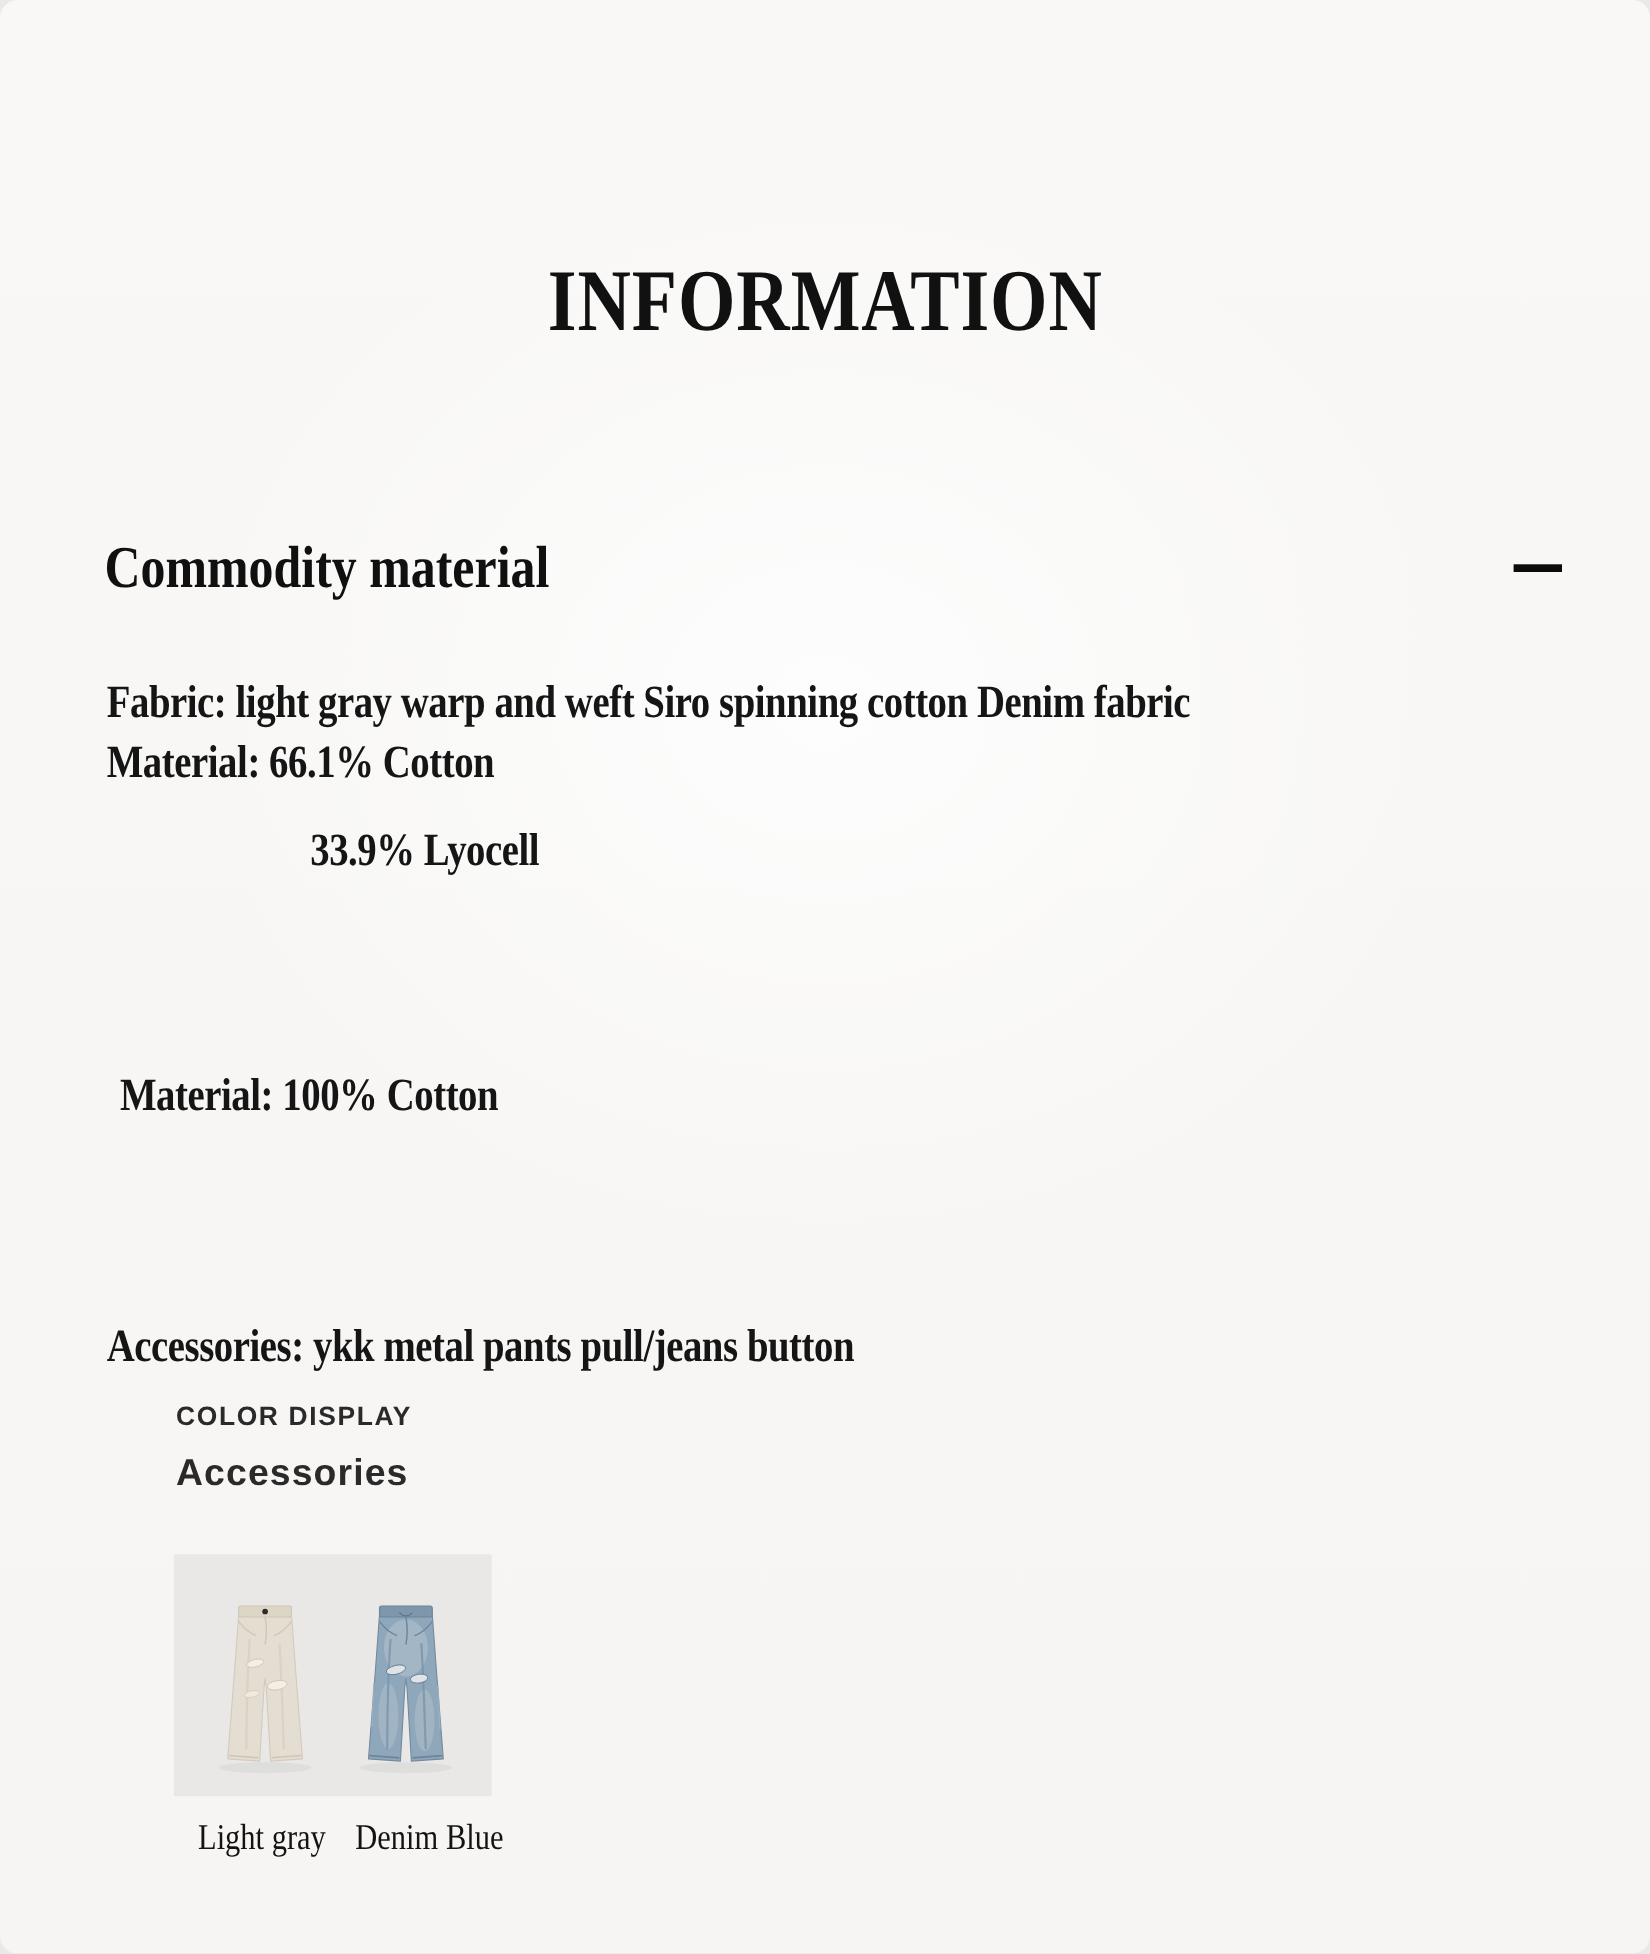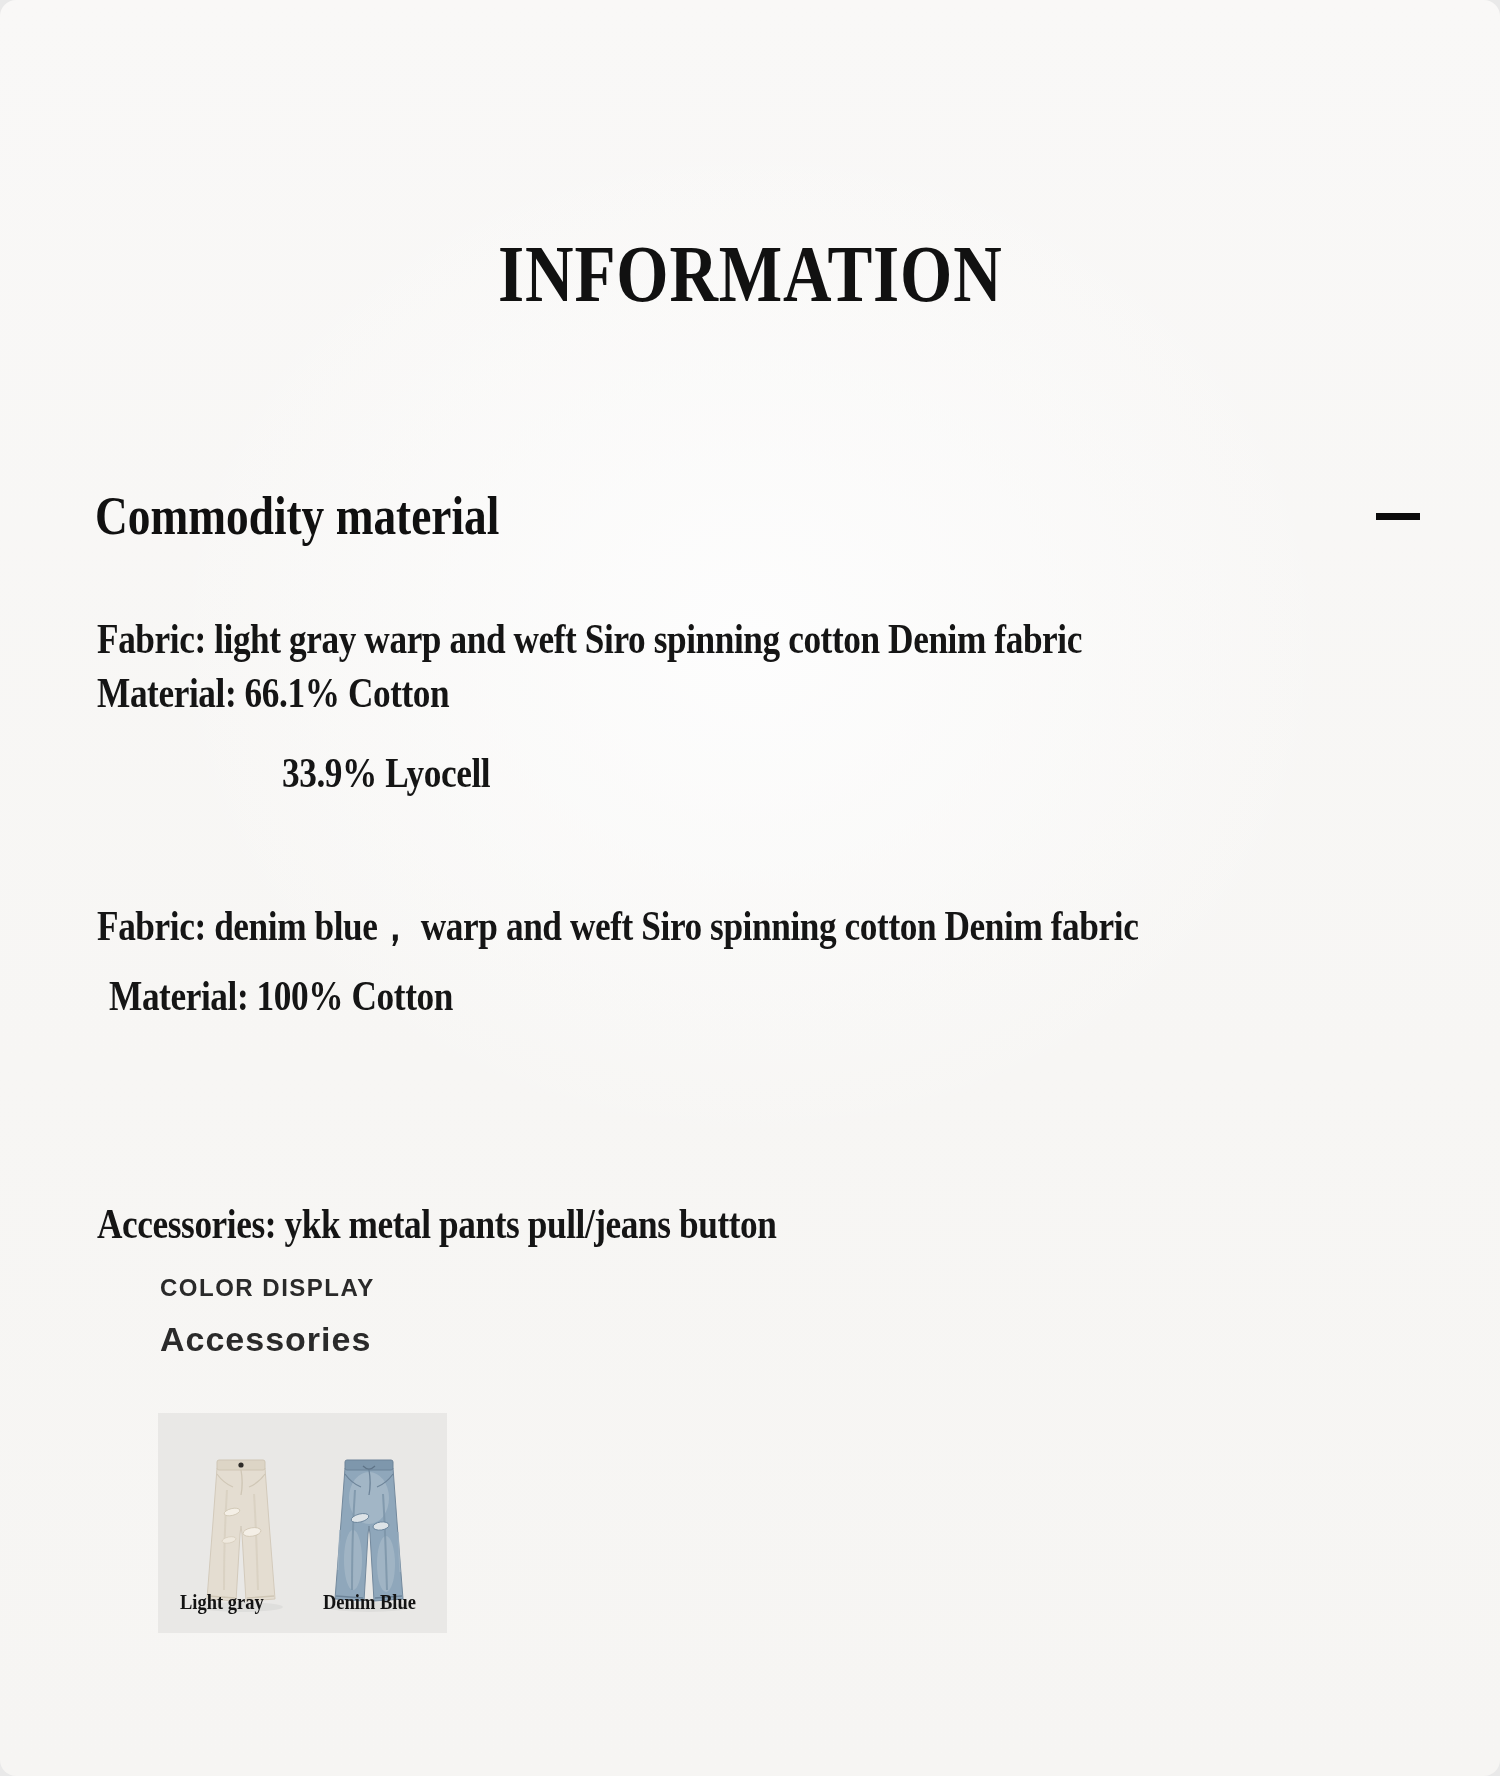--- a/index.html
+++ b/index.html
@@ -30,21 +30,21 @@
   .body-line{left:97px;line-height:1;font-size:42px;font-weight:700;color:#151515;letter-spacing:-0.5px;}
   .p1{top:618px;} .p2{top:672px;} .p3{top:752px;left:282px;}
   .p4{top:905px;} .p5{top:975px;margin-left:12px;} .p6{top:1203px;}
 
   .sans{font-family:"Liberation Sans","DejaVu Sans",sans-serif;}
   .cd-label{top:1276px;left:160px;font-size:24px;font-weight:600;letter-spacing:1.5px;color:#2a2a2a;line-height:1;}
   .cd-value{top:1322px;left:160px;font-size:34px;font-weight:600;letter-spacing:1px;color:#2a2a2a;line-height:1;}
 
   .product-img{top:1413px;left:158px;width:289px;height:220px;background:#e9e8e6;}
 
-  .swatch-label{top:1591px;line-height:1;font-size:22px;font-weight:700;color:#131313;}
+  .swatch-label{top:1655px;line-height:1;font-size:33px;font-weight:400;color:#131313;}
   .sl-1{left:180px;} .sl-2{left:323px;}
 </style>
 </head>
 <body>
 
 <div class="page">
 
   <div class="abs title-wrap">
     <span class="title cond-center">INFORMATION</span>
   </div>
@@ -55,23 +55,20 @@
 
   <div class="abs heading-row">
     <span class="heading cond">Commodity material</span>
     <span class="dash"></span>
   </div>
   <div class="abs body-line nowrap p2">
     <span class="cond">Material: 66.1% Cotton</span>
   </div>
   <div class="abs body-line nowrap p3">
     <span class="cond">33.9% Lyocell</span>
-  </div>
-  <div class="abs body-line nowrap p4">
-    <span class="cond">Fabric: denim blue， warp and weft Siro spinning cotton Denim fabric</span>
   </div>
   <div class="abs body-line nowrap p5">
     <span class="cond">Material: 100% Cotton</span>
   </div>
   <div class="abs body-line nowrap p6">
     <span class="cond">Accessories: ykk metal pants pull/jeans button</span>
   </div>
 
   <div class="abs sans cd-label nowrap">COLOR DISPLAY</div>
   <div class="abs sans cd-value nowrap">Accessories</div>

